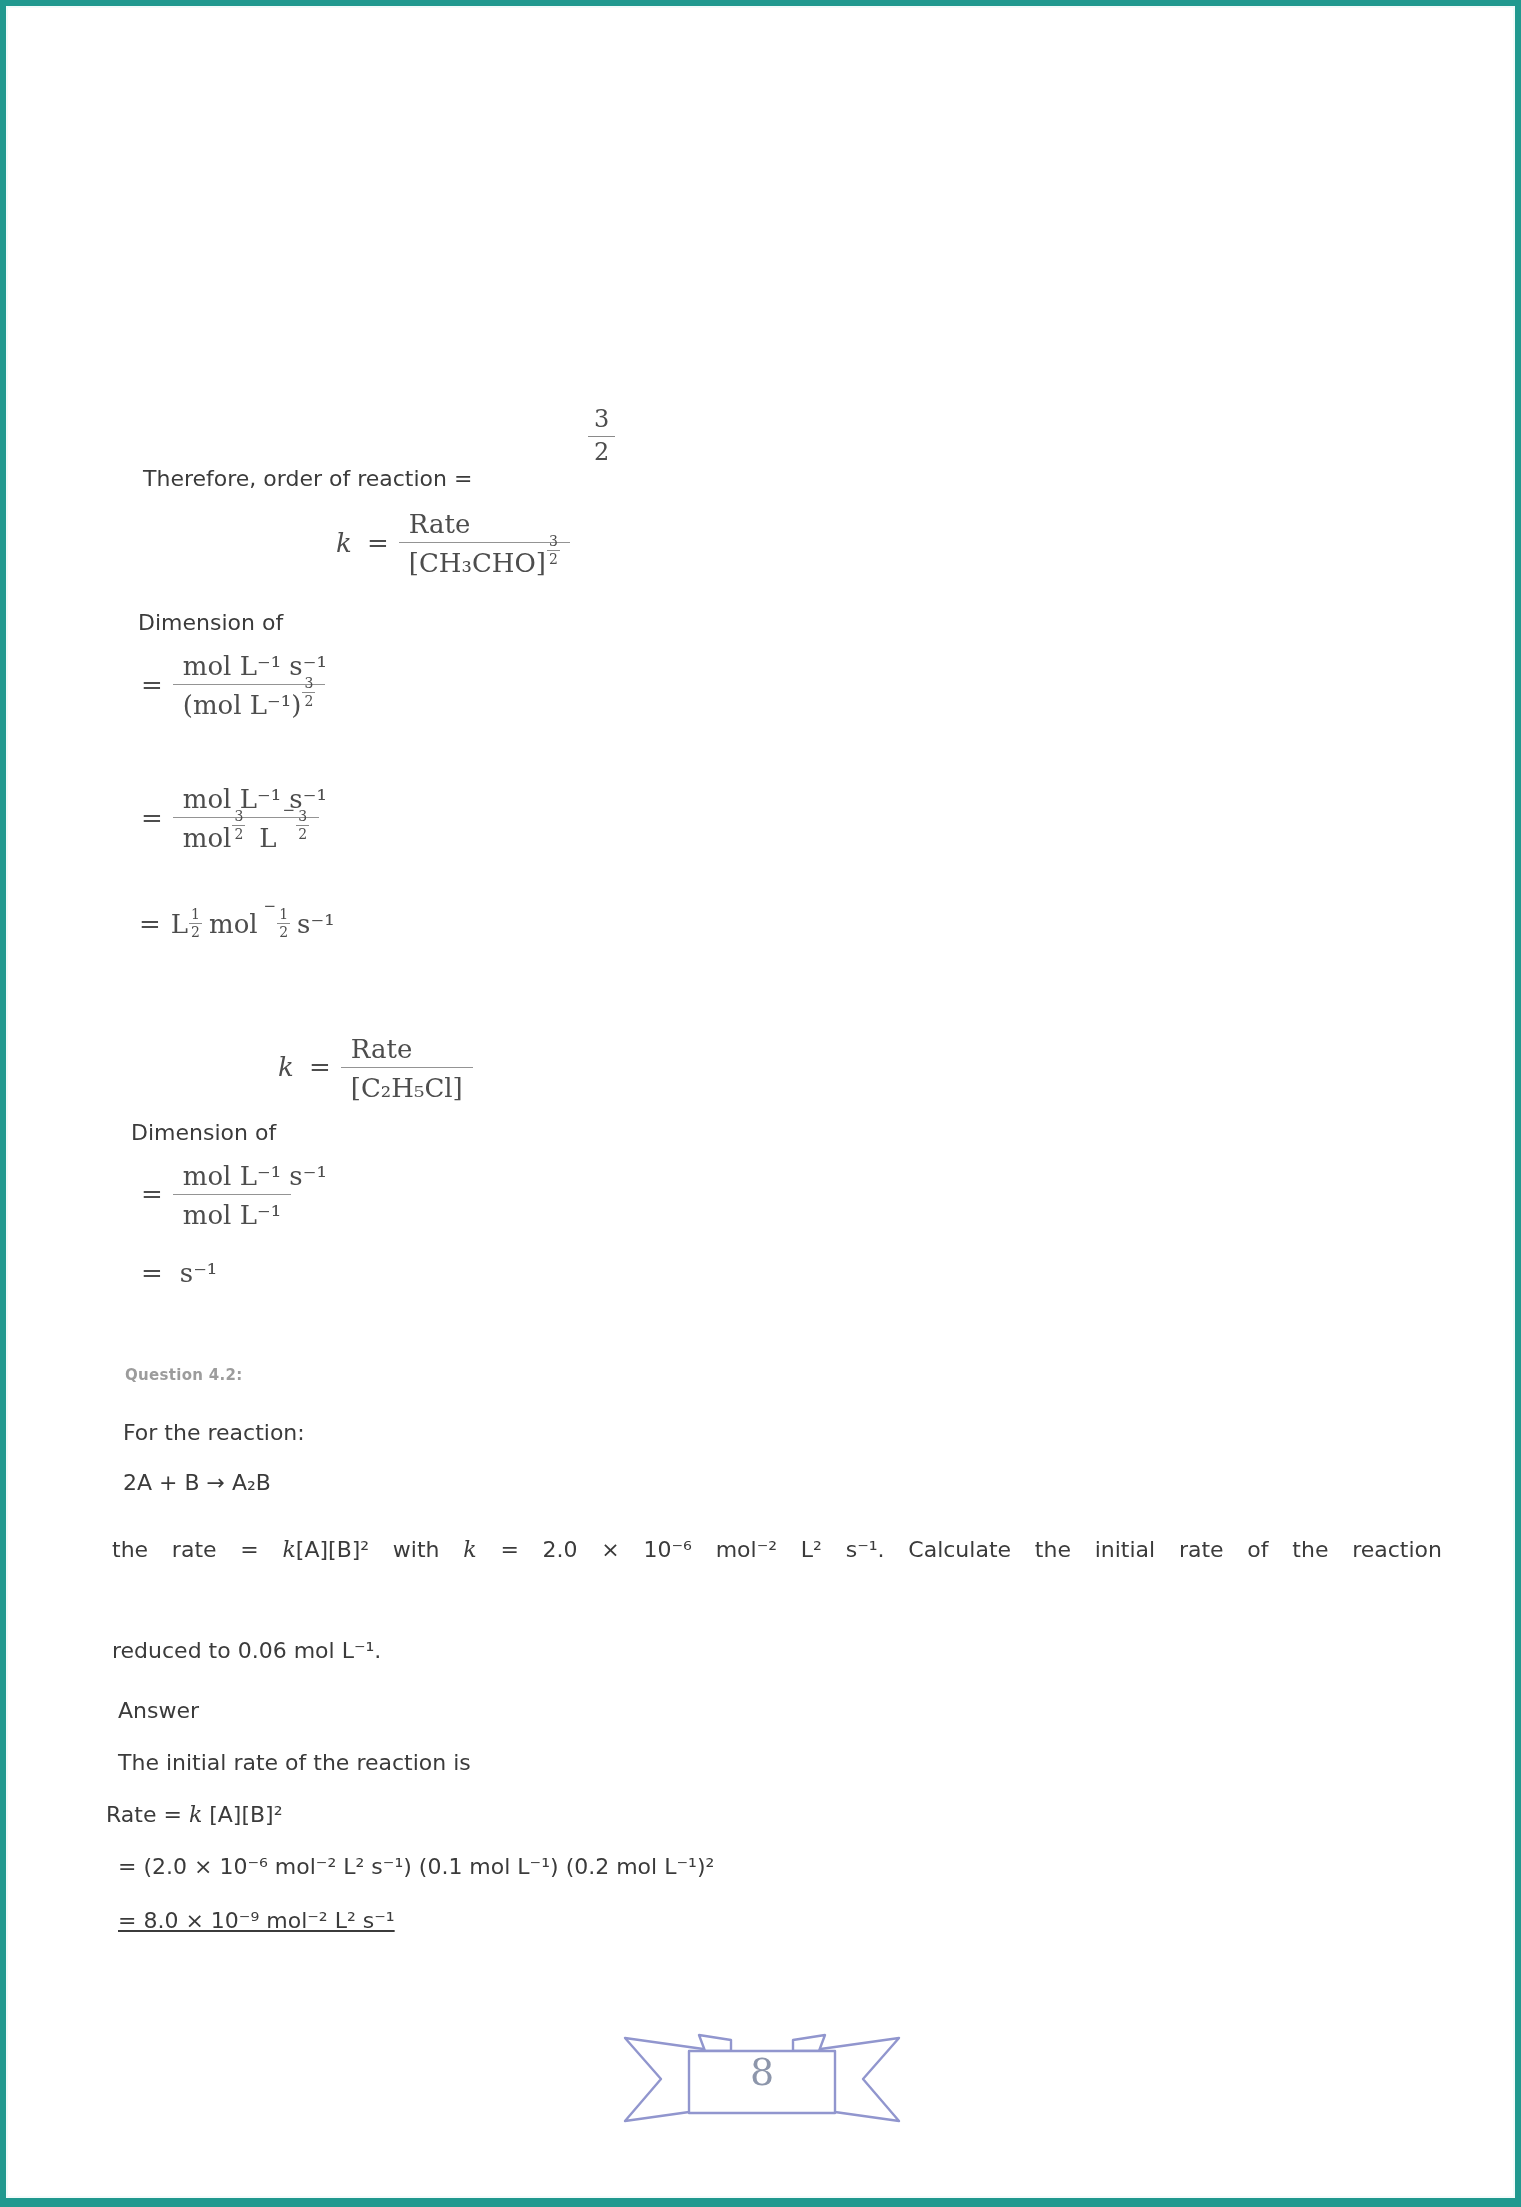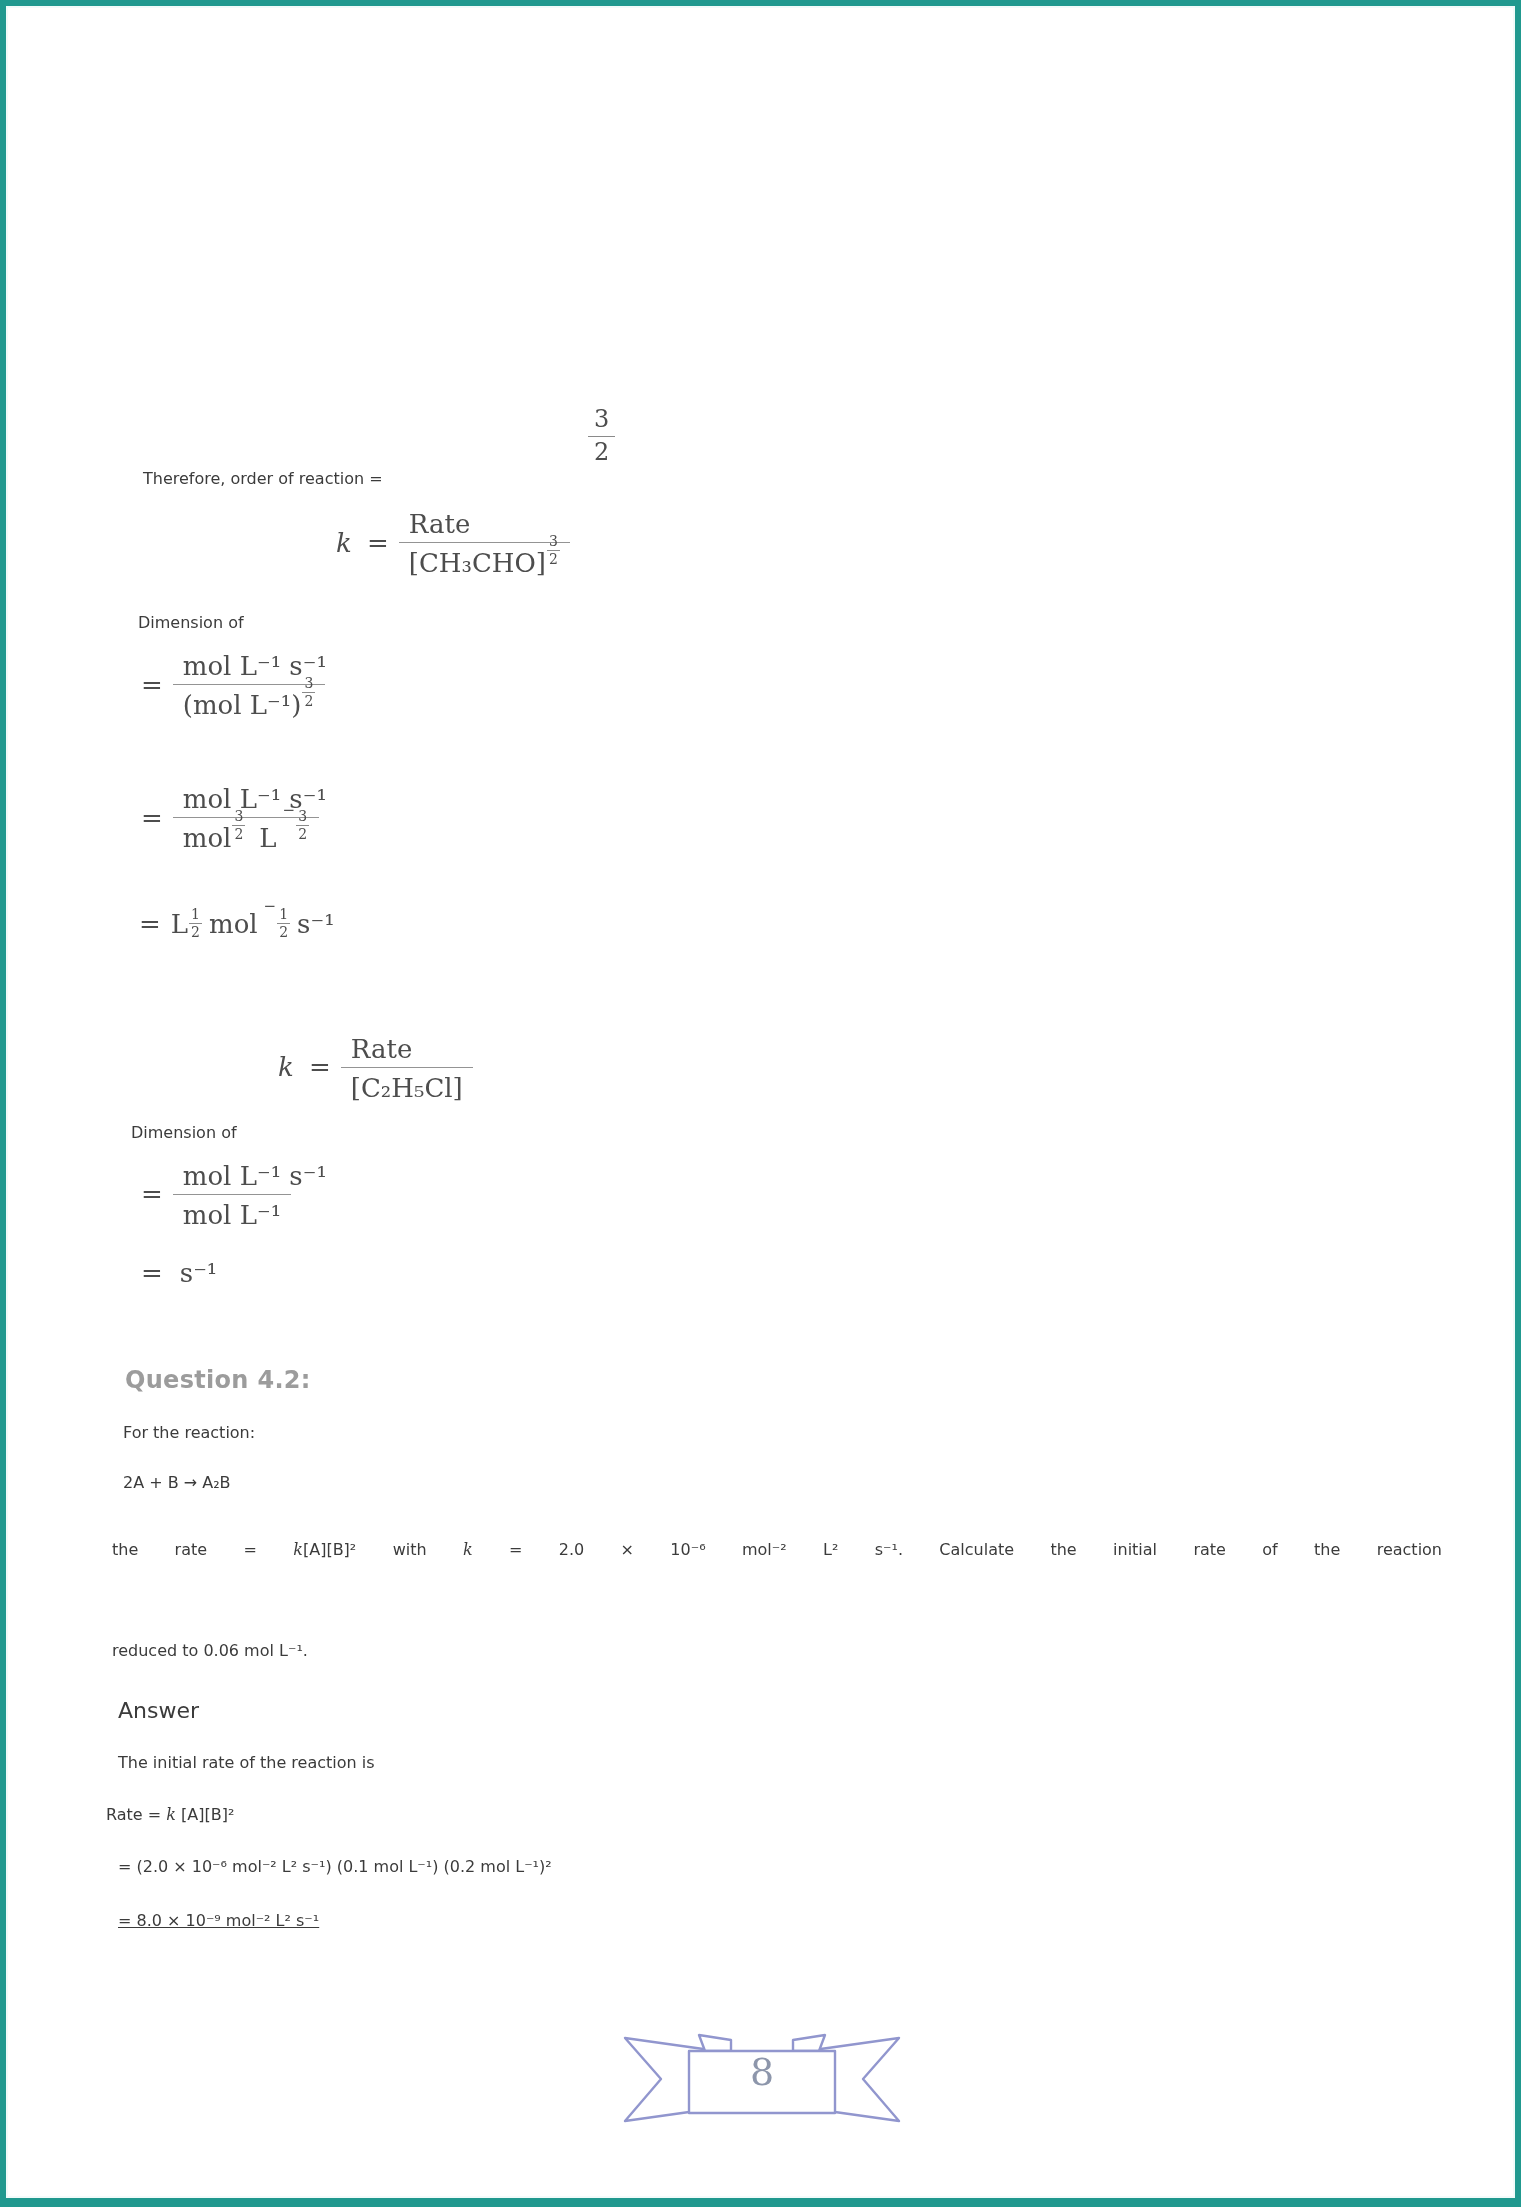--- a/index.html
+++ b/index.html
@@ -4,24 +4,24 @@
 <style>
   html,body { margin:0; padding:0; background:#ffffff; }
   .page {
     position:relative; width:1521px; height:2207px; box-sizing:border-box;
     background:#ffffff;
     border:6px solid #21998f; border-bottom-width:9px;
     box-shadow: inset 0 0 0 2px #f2fbfa;
     font-family:"DejaVu Sans", "Liberation Sans", sans-serif;
     color:#3b3b3b; overflow:hidden;
   }
-  .t { position:absolute; font-size:16px; line-height:30px; white-space:nowrap; }
+  .t { position:absolute; font-size:22px; line-height:30px; white-space:nowrap; }
   .jl { white-space:normal; text-align:justify; text-align-last:justify; width:1330px;margin-top:14px; }
   .b { font-weight:bold; }
-  .qh { position:absolute; font-size:24px; font-weight:bold; color:#9c9c9c; letter-spacing:0.3px; }
+  .qh { position:absolute; font-size:15px; font-weight:bold; color:#9c9c9c; letter-spacing:0.3px; }
   .ans-label { font-size:22px; }
 
   
   .eq {
     position:absolute; font-family:"DejaVu Serif", "Liberation Serif", serif;
     font-size:26px; color:#4d4d4d; white-space:nowrap;
   }
   .ik { font-family:"DejaVu Serif", "Liberation Serif", serif; font-style:italic; }
   .eqsign { margin-right:10px; }
   .frac { display:inline-flex; flex-direction:column; align-items:flex-start; vertical-align:middle; }

